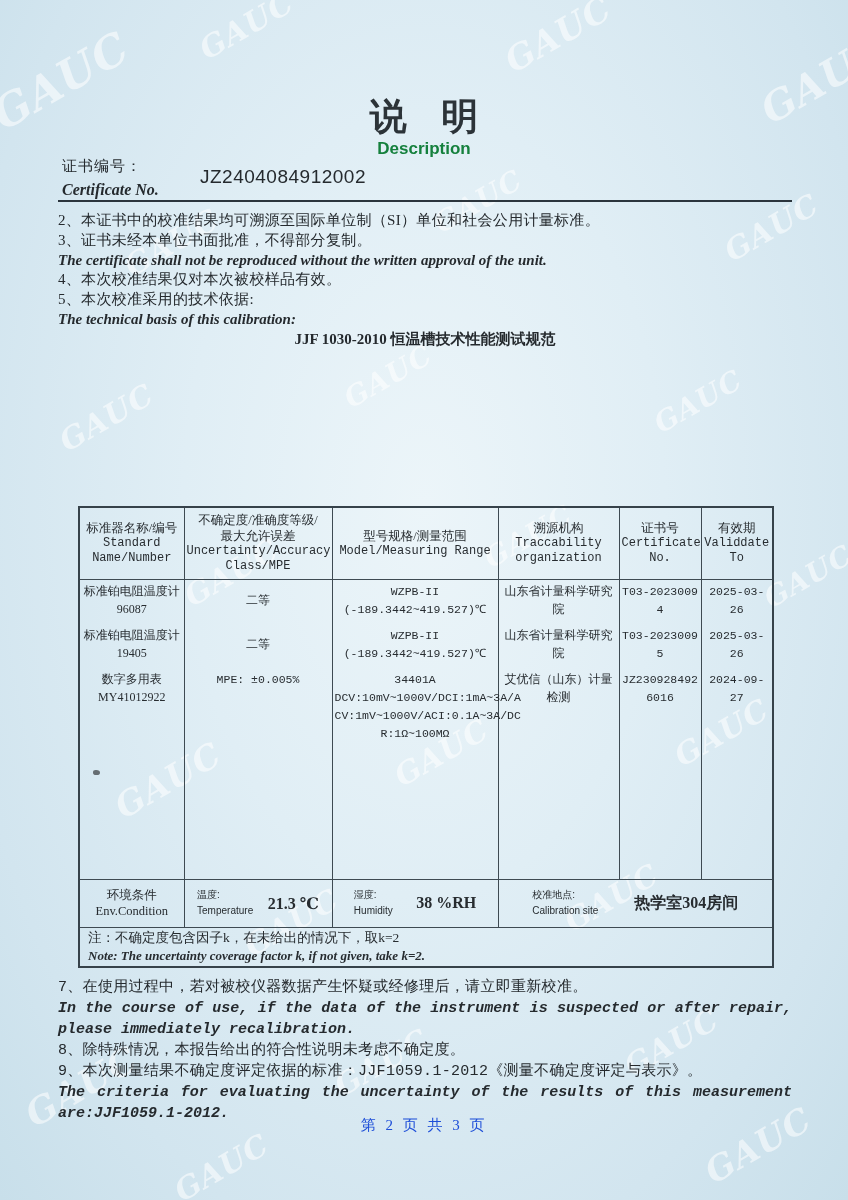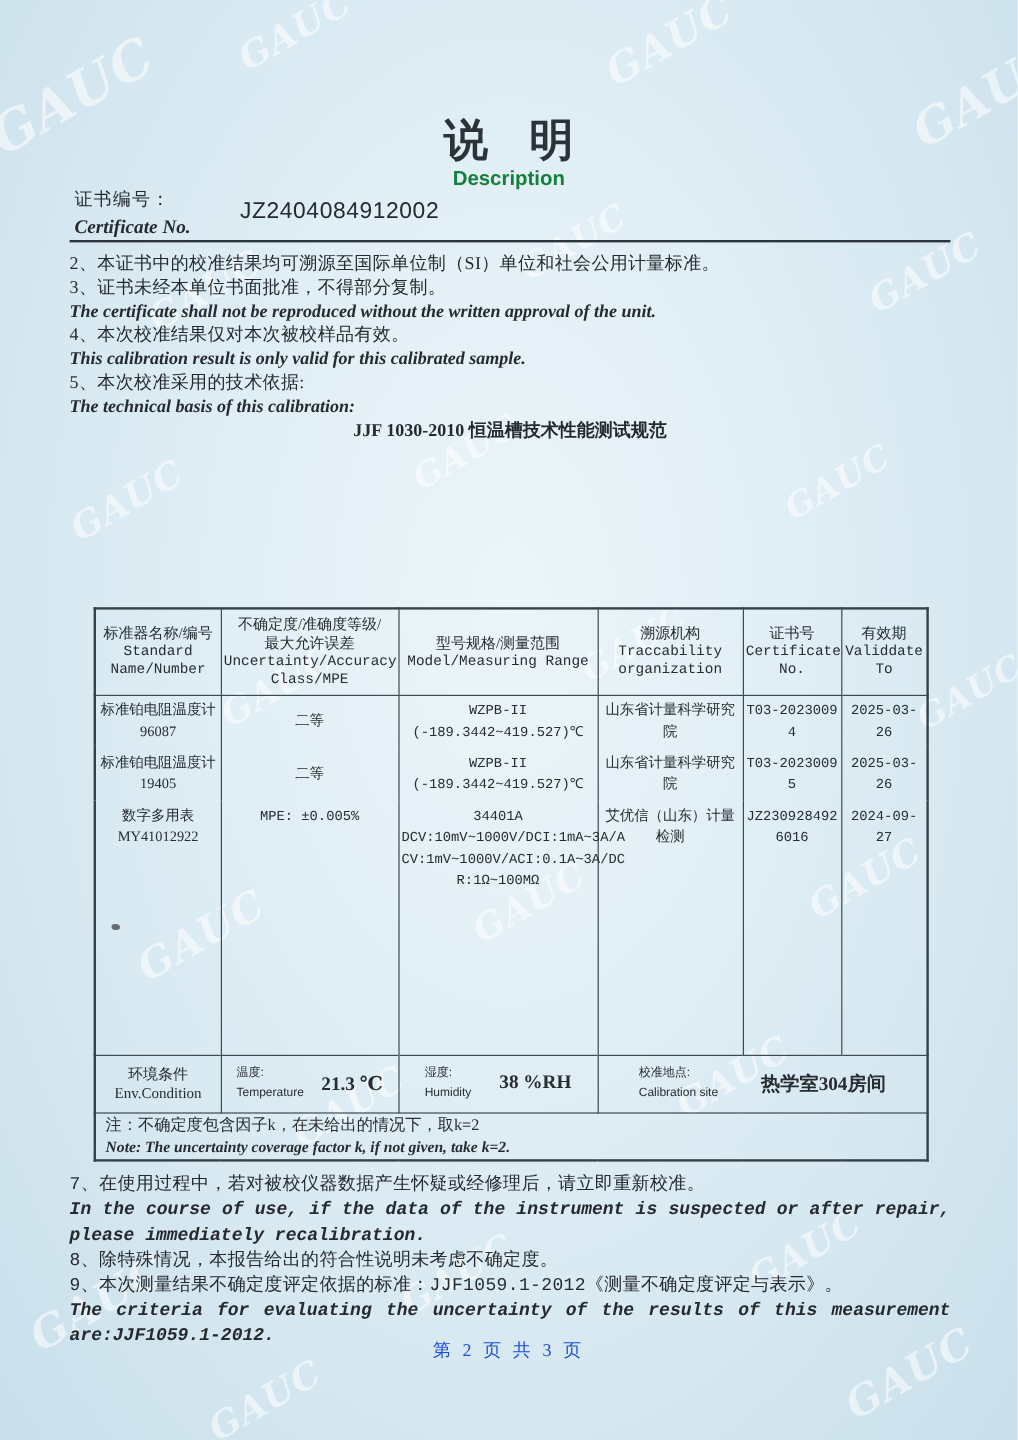--- a/index.html
+++ b/index.html
@@ -127,21 +127,20 @@
 <div class="clauses clauses-top">
   <div>
     <div class="clause-cn">2、本证书中的校准结果均可溯源至国际单位制（SI）单位和社会公用计量标准。</div>
   </div>
   <div>
     <div class="clause-cn">3、证书未经本单位书面批准，不得部分复制。</div>
     <div class="clause-en">The certificate shall not be reproduced without the written approval of the unit.</div>
   </div>
   <div>
     <div class="clause-cn">4、本次校准结果仅对本次被校样品有效。</div>
-    <div class="clause-en">This calibration result is only valid for this calibrated sample.</div>
   </div>
   <div>
     <div class="clause-cn">5、本次校准采用的技术依据:</div>
     <div class="clause-en">The technical basis of this calibration:</div>
     <div class="basis-line">JJF 1030-2010 恒温槽技术性能测试规范</div>
   </div>
 </div>
 
 <table class="instr-table">
   <colgroup>

